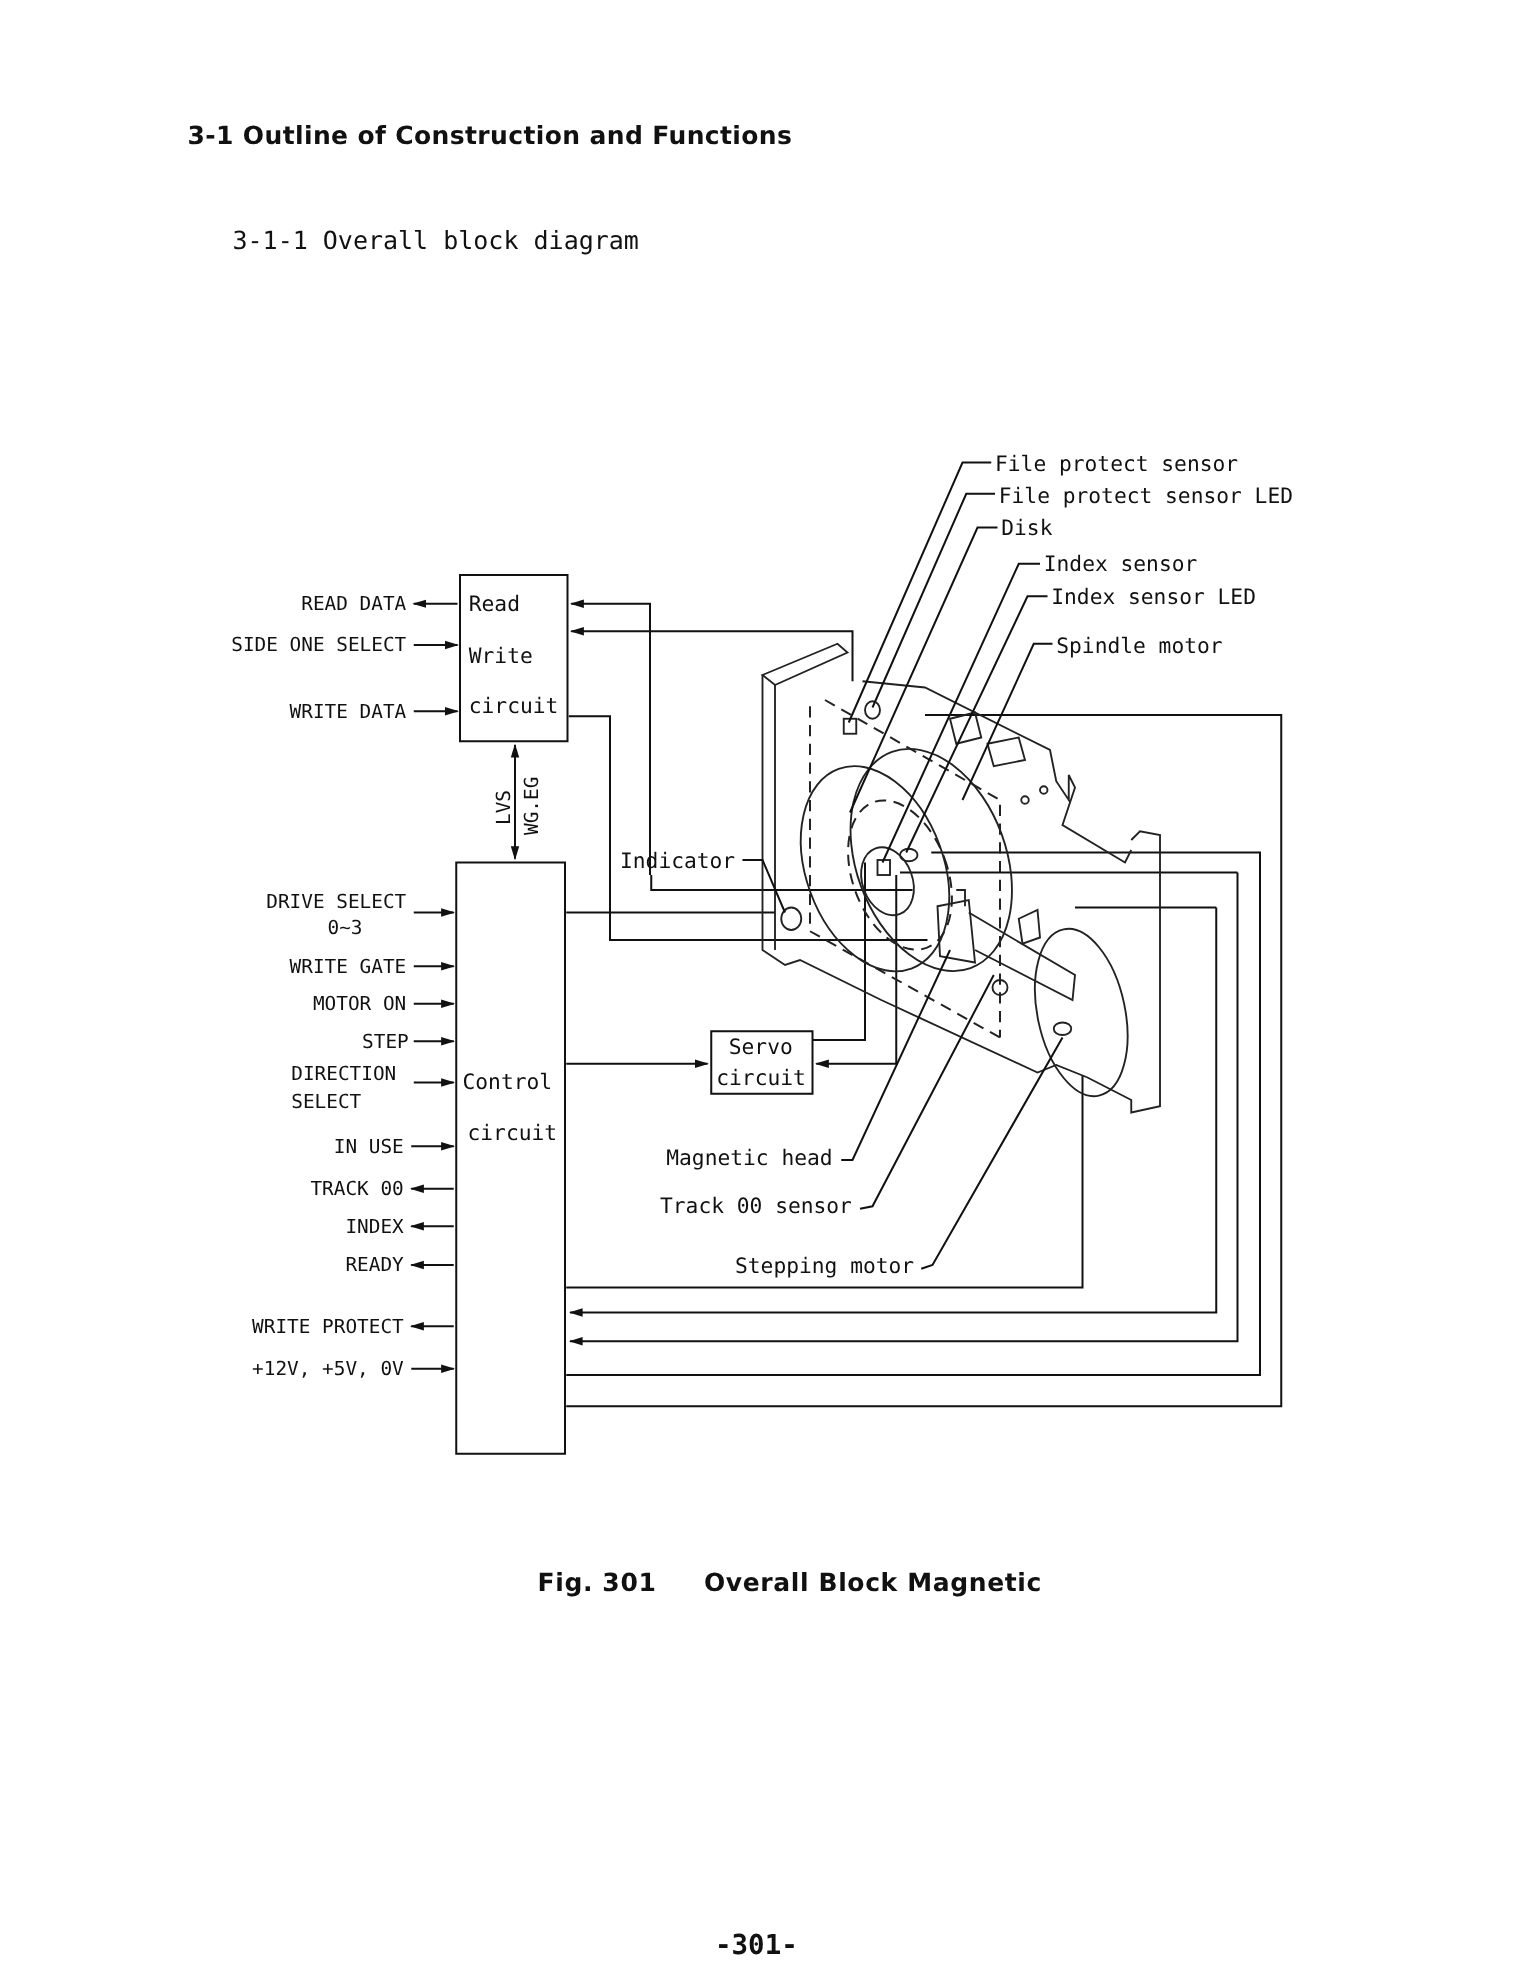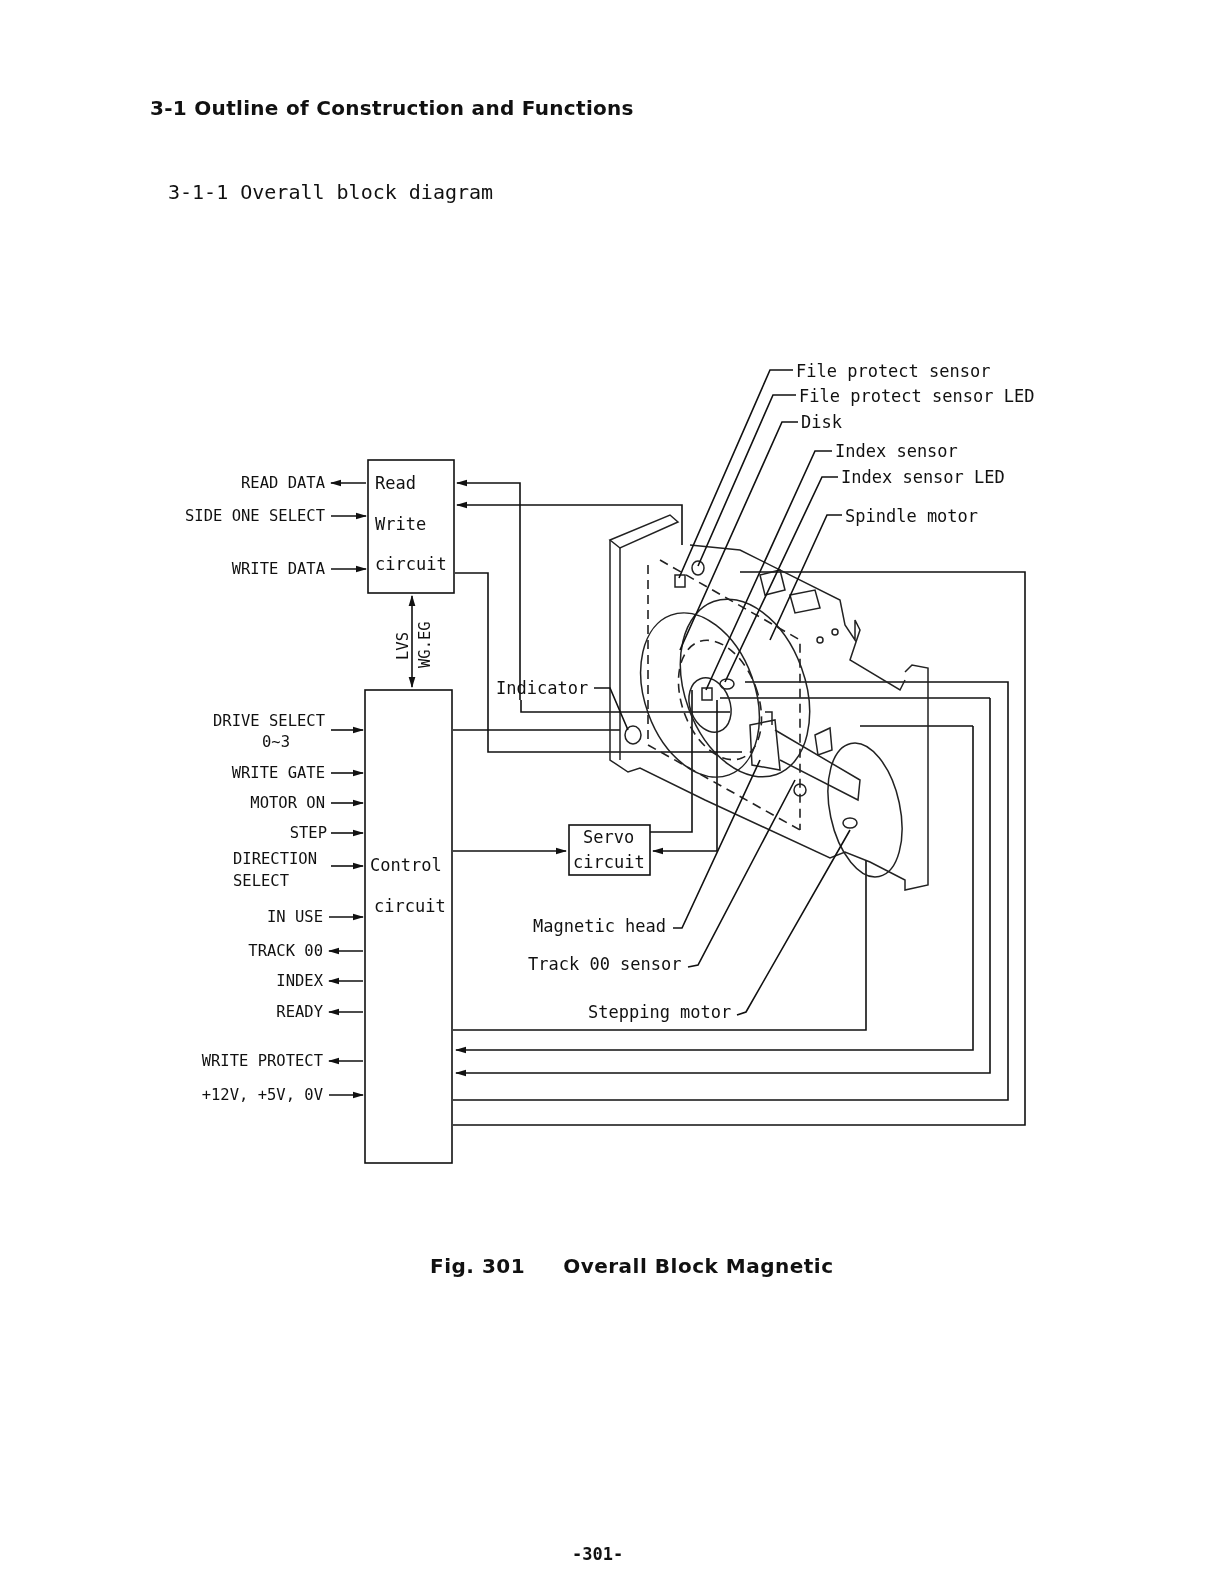--- a/index.html
+++ b/index.html
@@ -1,21 +1,21 @@
 <!DOCTYPE html>
 <html><head>
 <meta charset="utf-8">
 <style>
   html, body { margin: 0; padding: 0; background: #ffffff; }
   body { width: 1224px; height: 1582px; position: relative; overflow: hidden; color: #111; }
   .sec-title { position: absolute; left: 150px; top: 96px; font-family: "DejaVu Sans", sans-serif; font-weight: bold; font-size: 20px; letter-spacing: 0.3px; }
-  .sub-title { position: absolute; left: 168px; top: 180px; font-family: "DejaVu Sans Mono", monospace; font-size: 20px; }
+  .sub-title { position: absolute; left: 186px; top: 180px; font-family: "DejaVu Sans Mono", monospace; font-size: 20px; }
   .fig-caption { position: absolute; left: 430px; top: 1254px; font-family: "DejaVu Sans", sans-serif; font-weight: bold; font-size: 20px; letter-spacing: 0.5px; }
   .fig-caption .num { margin-right: 38px; }
-  .page-num { position: absolute; left: 572px; top: 1544px; font-family: "DejaVu Sans Mono", monospace; font-weight: bold; font-size: 17px; }
+  .page-num { position: absolute; left: 572px; top: 1544px; font-family: "DejaVu Sans Mono", monospace; font-weight: bold; font-size: 22px; }
   svg#diagram { position: absolute; left: 0; top: 0; }
   svg text { font-family: "DejaVu Sans Mono", monospace; fill: #111; }
   .sig { font-size: 15.5px; }
   .blk { font-size: 17px; }
   .lbl { font-size: 17px; }
   .w { stroke: #111; stroke-width: 1.6; fill: none; }
   .mech { stroke: #222; stroke-width: 1.5; fill: none; }
   .dash { stroke: #222; stroke-width: 1.6; fill: none; stroke-dasharray: 9 6; }
 </style>
 </head>

